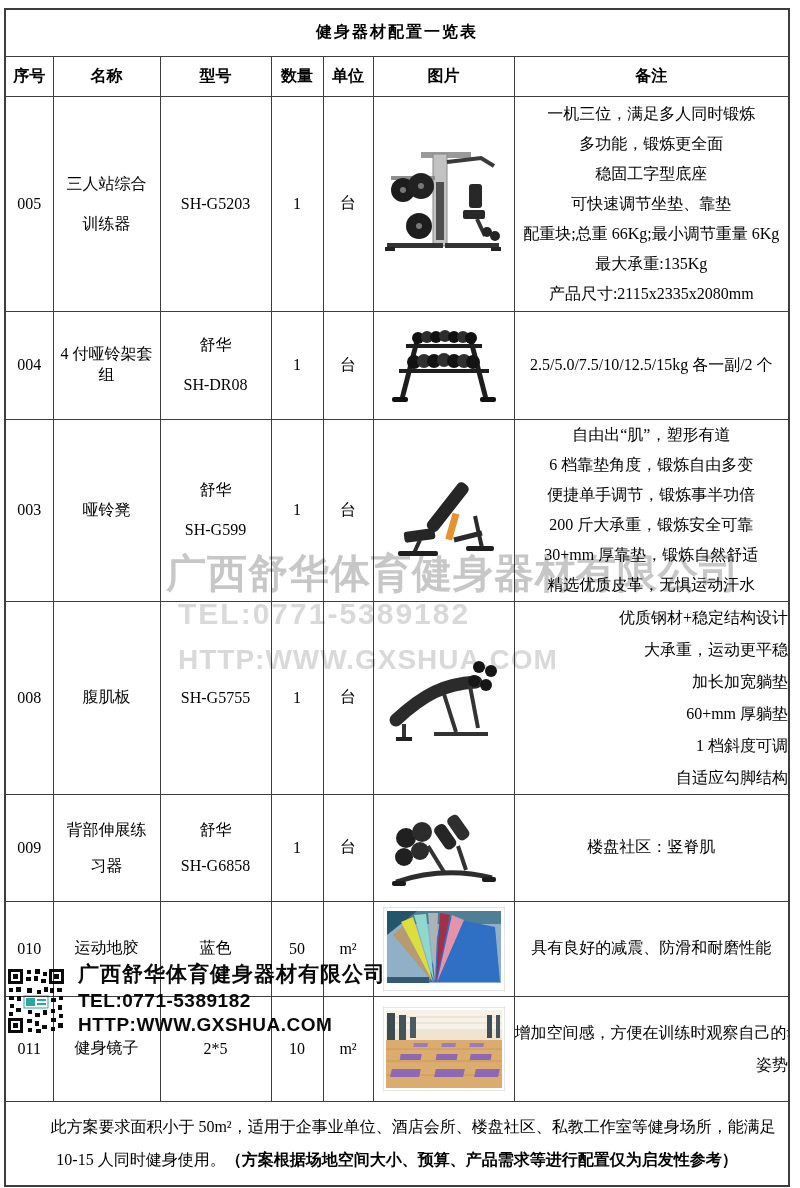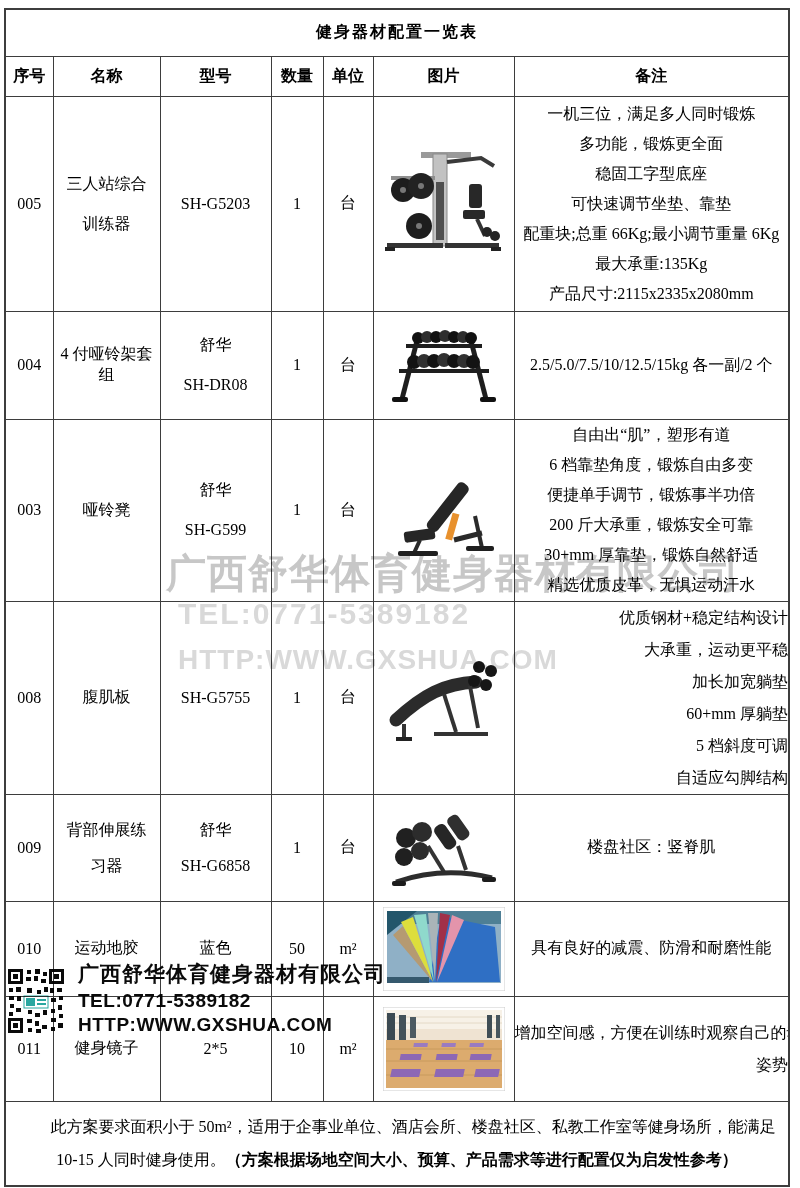--- a/index.html
+++ b/index.html
@@ -203,21 +203,21 @@
           <path d="M20,72 L20,86" stroke="#333" stroke-width="4" fill="none"></path>
           <rect x="50" y="80" width="54" height="4" fill="#333"></rect>
           <rect x="12" y="85" width="16" height="4" fill="#222"></rect>
         </svg>
       </td>
       <td class="remarks lh32">
         <div class="rl">优质钢材+稳定结构设计</div>
         <div class="rl">大承重，运动更平稳</div>
         <div class="rl">加长加宽躺垫</div>
         <div class="rl">60+mm 厚躺垫</div>
-        <div class="rl">5 档斜度可调</div>
+        <div class="rl">1 档斜度可调</div>
         <div class="rl">自适应勾脚结构</div>
       </td>
     </tr>
 
     <tr style="height:107px">
       <td>009</td>
       <td>
         <div class="two-line-sm">背部伸展练</div>
         <div class="two-line-sm">习器</div>
       </td>

